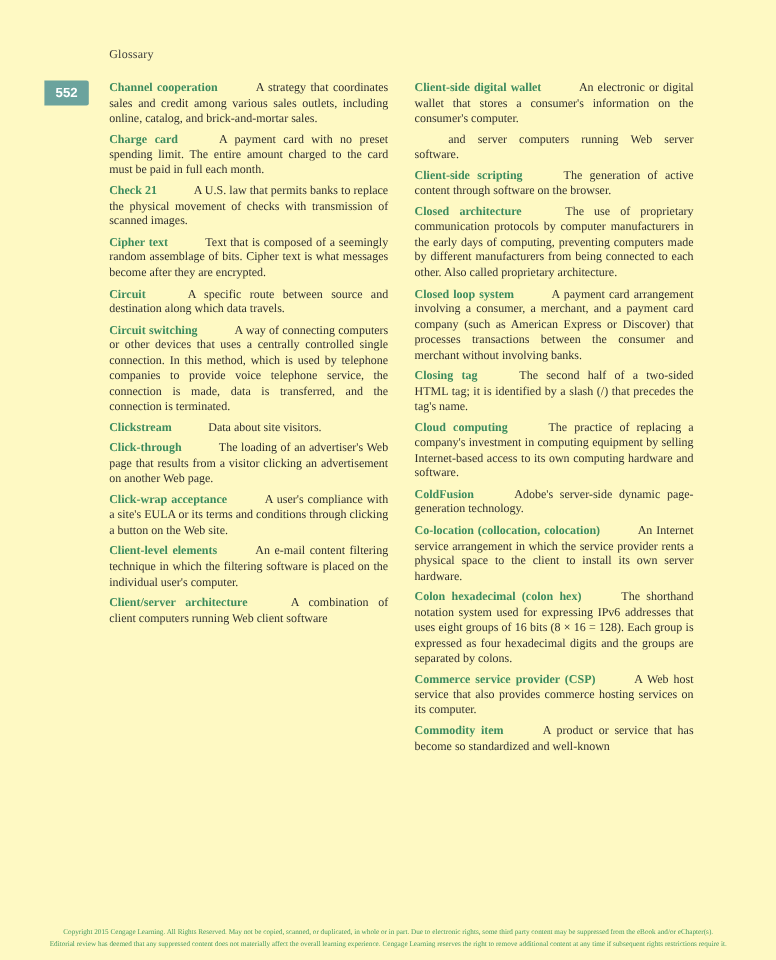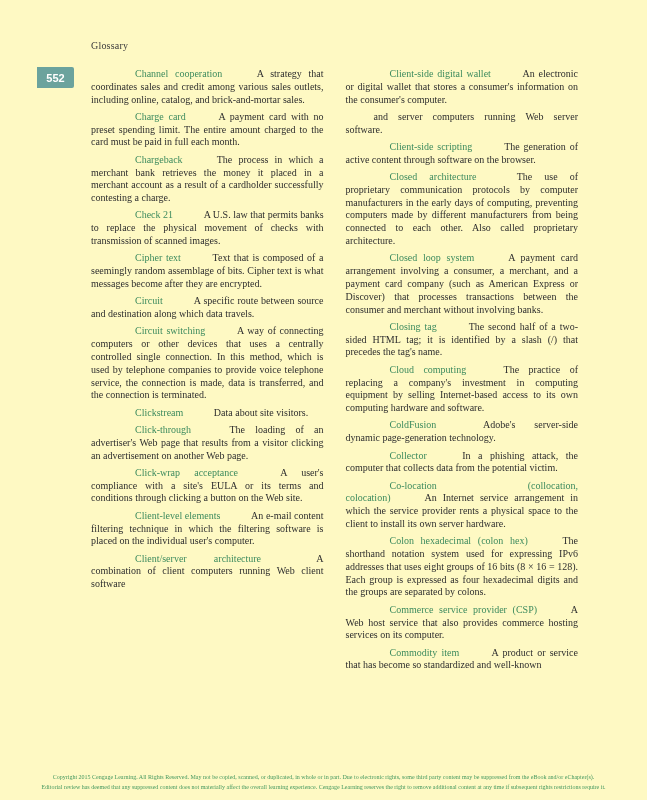--- a/index.html
+++ b/index.html
@@ -48,22 +48,21 @@
   }
   .col { width: 233px; }
   .entry {
     margin: 0 0 4.5px 0;
     font-size: 10px;
     line-height: 1.28;
     text-align: justify;
   }
   .term {
     color: #3d8b5e;
-    font-weight: normal;
-    margin-left: 44px;
+    font-weight: bold;
   }
   .def { color: #2e2e2e; margin-left: 28px; }
   .footer {
     position: absolute;
     left: 24px;
     right: 24px;
     bottom: 8px;
     text-align: center;
     font-size: 6px;
     line-height: 1.55;
@@ -73,41 +72,39 @@
 </head>
 <body>
 
 <div class="page">
   <div class="running-head">Glossary</div>
   <div class="page-badge">552</div>
   <div class="columns">
     <div class="col" id="col-left">
         <p class="entry"><span class="term">Channel cooperation</span>&nbsp;<span class="def">A strategy that coordinates sales and credit among various sales outlets, including online, catalog, and brick-and-mortar sales.</span></p>
         <p class="entry"><span class="term">Charge card</span>&nbsp;<span class="def">A payment card with no preset spending limit. The entire amount charged to the card must be paid in full each month.</span></p>
-        <p class="entry"><span class="term">Chargeback</span>&nbsp;<span class="def">The process in which a merchant bank retrieves the money it placed in a merchant account as a result of a cardholder successfully contesting a charge.</span></p>
         <p class="entry"><span class="term">Check 21</span>&nbsp;<span class="def">A U.S. law that permits banks to replace the physical movement of checks with transmission of scanned images.</span></p>
         <p class="entry"><span class="term">Cipher text</span>&nbsp;<span class="def">Text that is composed of a seemingly random assemblage of bits. Cipher text is what messages become after they are encrypted.</span></p>
         <p class="entry"><span class="term">Circuit</span>&nbsp;<span class="def">A specific route between source and destination along which data travels.</span></p>
         <p class="entry"><span class="term">Circuit switching</span>&nbsp;<span class="def">A way of connecting computers or other devices that uses a centrally controlled single connection. In this method, which is used by telephone companies to provide voice telephone service, the connection is made, data is transferred, and the connection is terminated.</span></p>
         <p class="entry"><span class="term">Clickstream</span>&nbsp;<span class="def">Data about site visitors.</span></p>
         <p class="entry"><span class="term">Click-through</span>&nbsp;<span class="def">The loading of an advertiser's Web page that results from a visitor clicking an advertisement on another Web page.</span></p>
         <p class="entry"><span class="term">Click-wrap acceptance</span>&nbsp;<span class="def">A user's compliance with a site's EULA or its terms and conditions through clicking a button on the Web site.</span></p>
         <p class="entry"><span class="term">Client-level elements</span>&nbsp;<span class="def">An e-mail content filtering technique in which the filtering software is placed on the individual user's computer.</span></p>
         <p class="entry"><span class="term">Client/server architecture</span>&nbsp;<span class="def">A combination of client computers running Web client software</span></p>
       </div>
     <div class="col" id="col-right">
         <p class="entry"><span class="term">Client-side digital wallet</span>&nbsp;<span class="def">An electronic or digital wallet that stores a consumer's information on the consumer's computer.</span></p>
         <p class="entry"><span class="def">and server computers running Web server software.</span></p>
         <p class="entry"><span class="term">Client-side scripting</span>&nbsp;<span class="def">The generation of active content through software on the browser.</span></p>
         <p class="entry"><span class="term">Closed architecture</span>&nbsp;<span class="def">The use of proprietary communication protocols by computer manufacturers in the early days of computing, preventing computers made by different manufacturers from being connected to each other. Also called proprietary architecture.</span></p>
         <p class="entry"><span class="term">Closed loop system</span>&nbsp;<span class="def">A payment card arrangement involving a consumer, a merchant, and a payment card company (such as American Express or Discover) that processes transactions between the consumer and merchant without involving banks.</span></p>
         <p class="entry"><span class="term">Closing tag</span>&nbsp;<span class="def">The second half of a two-sided HTML tag; it is identified by a slash (/) that precedes the tag's name.</span></p>
         <p class="entry"><span class="term">Cloud computing</span>&nbsp;<span class="def">The practice of replacing a company's investment in computing equipment by selling Internet-based access to its own computing hardware and software.</span></p>
         <p class="entry"><span class="term">ColdFusion</span>&nbsp;<span class="def">Adobe's server-side dynamic page-generation technology.</span></p>
-        <p class="entry"><span class="term">Collector</span>&nbsp;<span class="def">In a phishing attack, the computer that collects data from the potential victim.</span></p>
         <p class="entry"><span class="term">Co-location (collocation, colocation)</span>&nbsp;<span class="def">An Internet service arrangement in which the service provider rents a physical space to the client to install its own server hardware.</span></p>
         <p class="entry"><span class="term">Colon hexadecimal (colon hex)</span>&nbsp;<span class="def">The shorthand notation system used for expressing IPv6 addresses that uses eight groups of 16 bits (8 × 16 = 128). Each group is expressed as four hexadecimal digits and the groups are separated by colons.</span></p>
         <p class="entry"><span class="term">Commerce service provider (CSP)</span>&nbsp;<span class="def">A Web host service that also provides commerce hosting services on its computer.</span></p>
         <p class="entry"><span class="term">Commodity item</span>&nbsp;<span class="def">A product or service that has become so standardized and well-known</span></p>
       </div>
   </div>
   <div class="footer">
     <div>Copyright 2015 Cengage Learning. All Rights Reserved. May not be copied, scanned, or duplicated, in whole or in part. Due to electronic rights, some third party content may be suppressed from the eBook and/or eChapter(s).</div>
     <div>Editorial review has deemed that any suppressed content does not materially affect the overall learning experience. Cengage Learning reserves the right to remove additional content at any time if subsequent rights restrictions require it.</div>
   </div>

